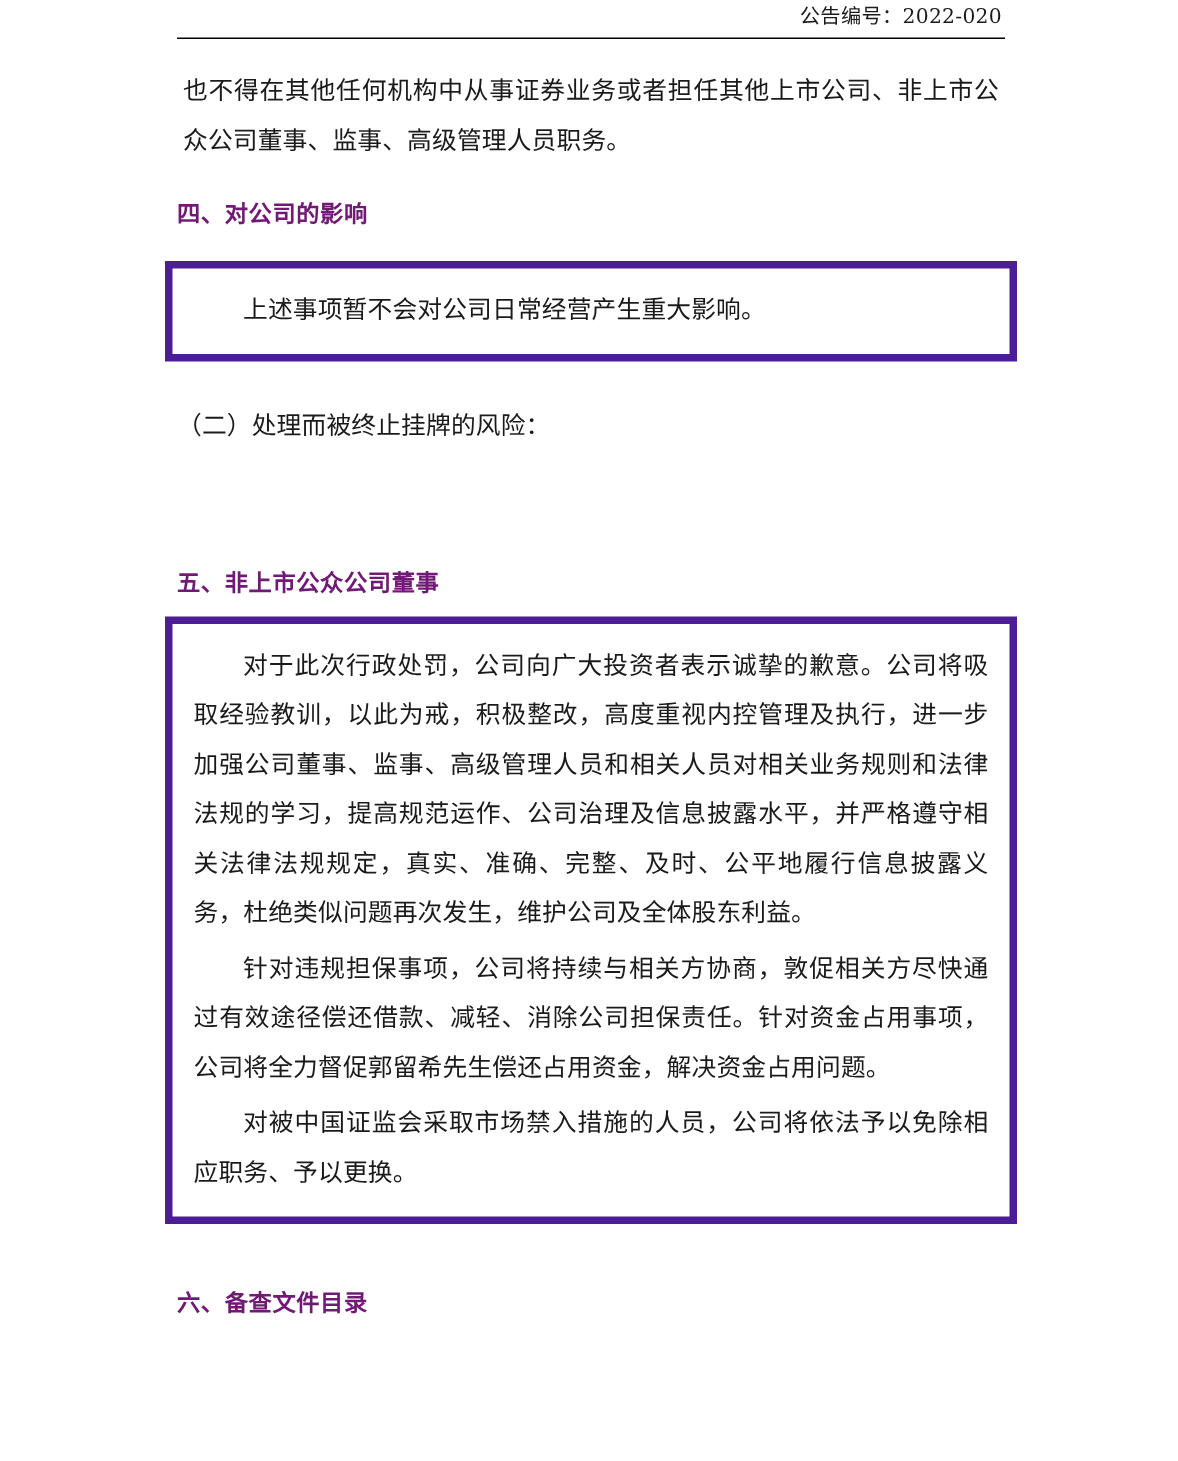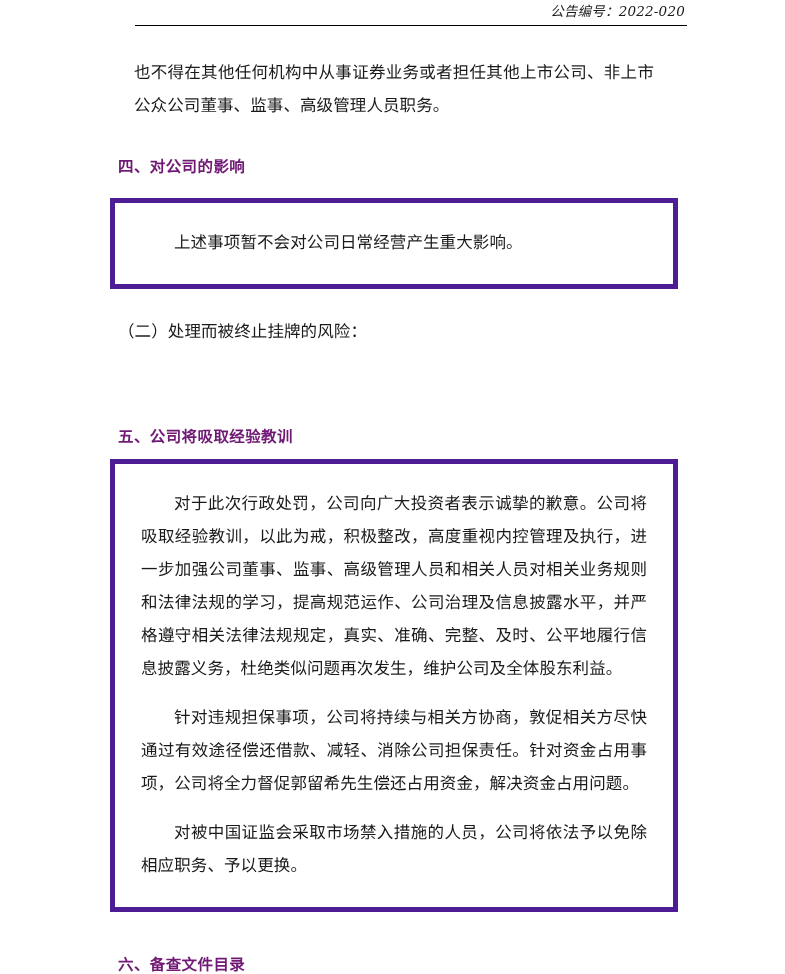--- a/index.html
+++ b/index.html
@@ -20,25 +20,24 @@
   .page {
     position: relative;
     width: 785px;
     height: 974px;
     box-sizing: border-box;
   }
 
   
   .page-header {
     position: absolute;
-    left: 135px;
+    left: 118px;
     top: 2px;
     width: 552px;
     box-sizing: border-box;
-    font-style: italic;
   }
   .header-text {
     text-align: right;
     font-size: 13.5px;
     letter-spacing: 0.2px;
     color: #1a1a1a;
     line-height: 18px;
     white-space: nowrap;
     padding-right: 2px;
   }
@@ -58,21 +57,21 @@
     box-sizing: border-box;
   }
 
   
   .para {
     font-size: 16.5px;
     line-height: 33px;
     text-align: justify;
     text-justify: inter-ideograph;
     text-indent: 0;
-    margin: 16px;
+    margin: 4px;
     padding: 0 8px 0 8px;
     letter-spacing: 0.1px;
   }
   .para.indent {
     text-indent: 2em;
   }
 
   .gap-sm { height: 9px; }
   .gap-md { height: 16px; }
   .gap-lg { height: 28px; }
@@ -146,21 +145,21 @@
     <p class="sub-item">（二）处理而被终止挂牌的风险：</p>
 
     <div class="gap-sm"></div>
 
 
     <div class="gap-lg"></div>
 
 
     <div class="gap-xl"></div>
 
-    <h2 class="section-heading">五、公司将吸取经验教训</h2>
+    <h2 class="section-heading">五、非上市公众公司董事</h2>
 
     <div class="gap-sm"></div>
 
     <div class="boxed">
       <p class="para indent">对于此次行政处罚，公司向广大投资者表示诚挚的歉意。公司将吸取经验教训，以此为戒，积极整改，高度重视内控管理及执行，进一步加强公司董事、监事、高级管理人员和相关人员对相关业务规则和法律法规的学习，提高规范运作、公司治理及信息披露水平，并严格遵守相关法律法规规定，真实、准确、完整、及时、公平地履行信息披露义务，杜绝类似问题再次发生，维护公司及全体股东利益。</p>
       <p class="para indent">针对违规担保事项，公司将持续与相关方协商，敦促相关方尽快通过有效途径偿还借款、减轻、消除公司担保责任。针对资金占用事项，公司将全力督促郭留希先生偿还占用资金，解决资金占用问题。</p>
       <p class="para indent">对被中国证监会采取市场禁入措施的人员，公司将依法予以免除相应职务、予以更换。</p>
     </div>
 
     <div class="gap-xl"></div>

